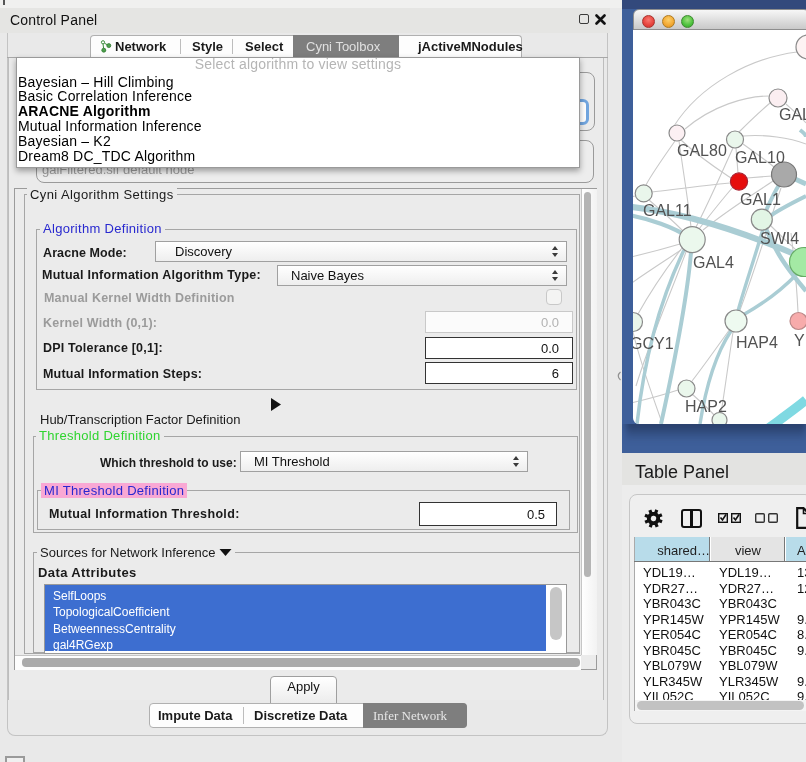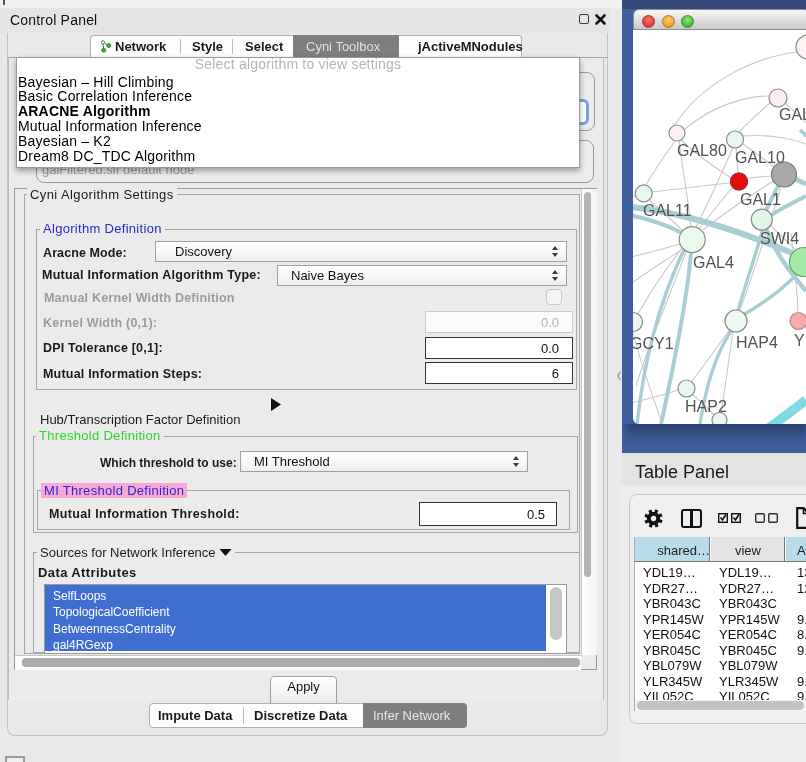--- a/index.html
+++ b/index.html
@@ -115,21 +115,21 @@
 <div class="abs" style="left:16px;top:56px;width:564px;height:14px;font-size:14px;letter-spacing:0.2px;color:#b5b5b5;text-align:center;">Select algorithm to view settings</div>
 <div class="abs" style="left:18px;top:74.5px;font-size:14px;letter-spacing:0.2px;color:#000;line-height:14.9px;">Bayesian – Hill Climbing<br>Basic Correlation Inference<br><span class="b">ARACNE Algorithm</span><br>Mutual Information Inference<br>Bayesian – K2<br>Dream8 DC_TDC Algorithm</div>
 
 <div class="abs" style="left:270px;top:676px;width:67px;height:32px;background:linear-gradient(#ffffff,#e9e9e9);border:1px solid #9f9f9f;border-radius:4px;font-size:13px;color:#111;text-align:center;padding-top:2px;">Apply</div>
 
 <div class="abs" style="left:149px;top:703px;width:318px;height:25px;background:#fdfdfd;border:1px solid #b0b0b0;border-radius:4px;"></div>
 <div class="abs" style="left:158px;top:708px;font-size:13px;color:#1a1a1a;"><b>Impute Data</b></div>
 <div class="abs" style="left:243px;top:707px;width:1px;height:17px;background:#bdbdbd;"></div>
 <div class="abs" style="left:254px;top:708px;font-size:13px;color:#1a1a1a;"><b>Discretize Data</b></div>
 <div class="abs" style="left:363px;top:703px;width:104px;height:25px;background:#7e7e7e;border-radius:0 4px 4px 0;"></div>
-<div class="abs" style="left:373px;top:708px;font-size:13px;color:#e6e6e6;">Infer Network</div>
+<div class="abs" style="left:373px;top:708px;font-size:13px;color:#e6e6e6;font-family:Liberation Serif, serif;">Infer Network</div>
 
 <div class="abs" style="left:5px;top:756px;width:20px;height:16px;border:2px solid #9a9a9a;background:#f0f0f0;"></div>
 
 <svg class="abs" style="left:615px;top:371px;" width="7" height="10" viewBox="0 0 7 10">
     <path d="M5.5 1 C 2.5 3.5 2.5 6.5 5.5 9" stroke="#909090" stroke-width="1.2" fill="none"></path>
   </svg>
 
 <div class="abs" style="left:622px;top:0;width:184px;height:453px;background:#3e5f9a;"></div>
 <div class="abs" style="left:622px;top:0;width:184px;height:9px;background:#33497c;"></div>
 

